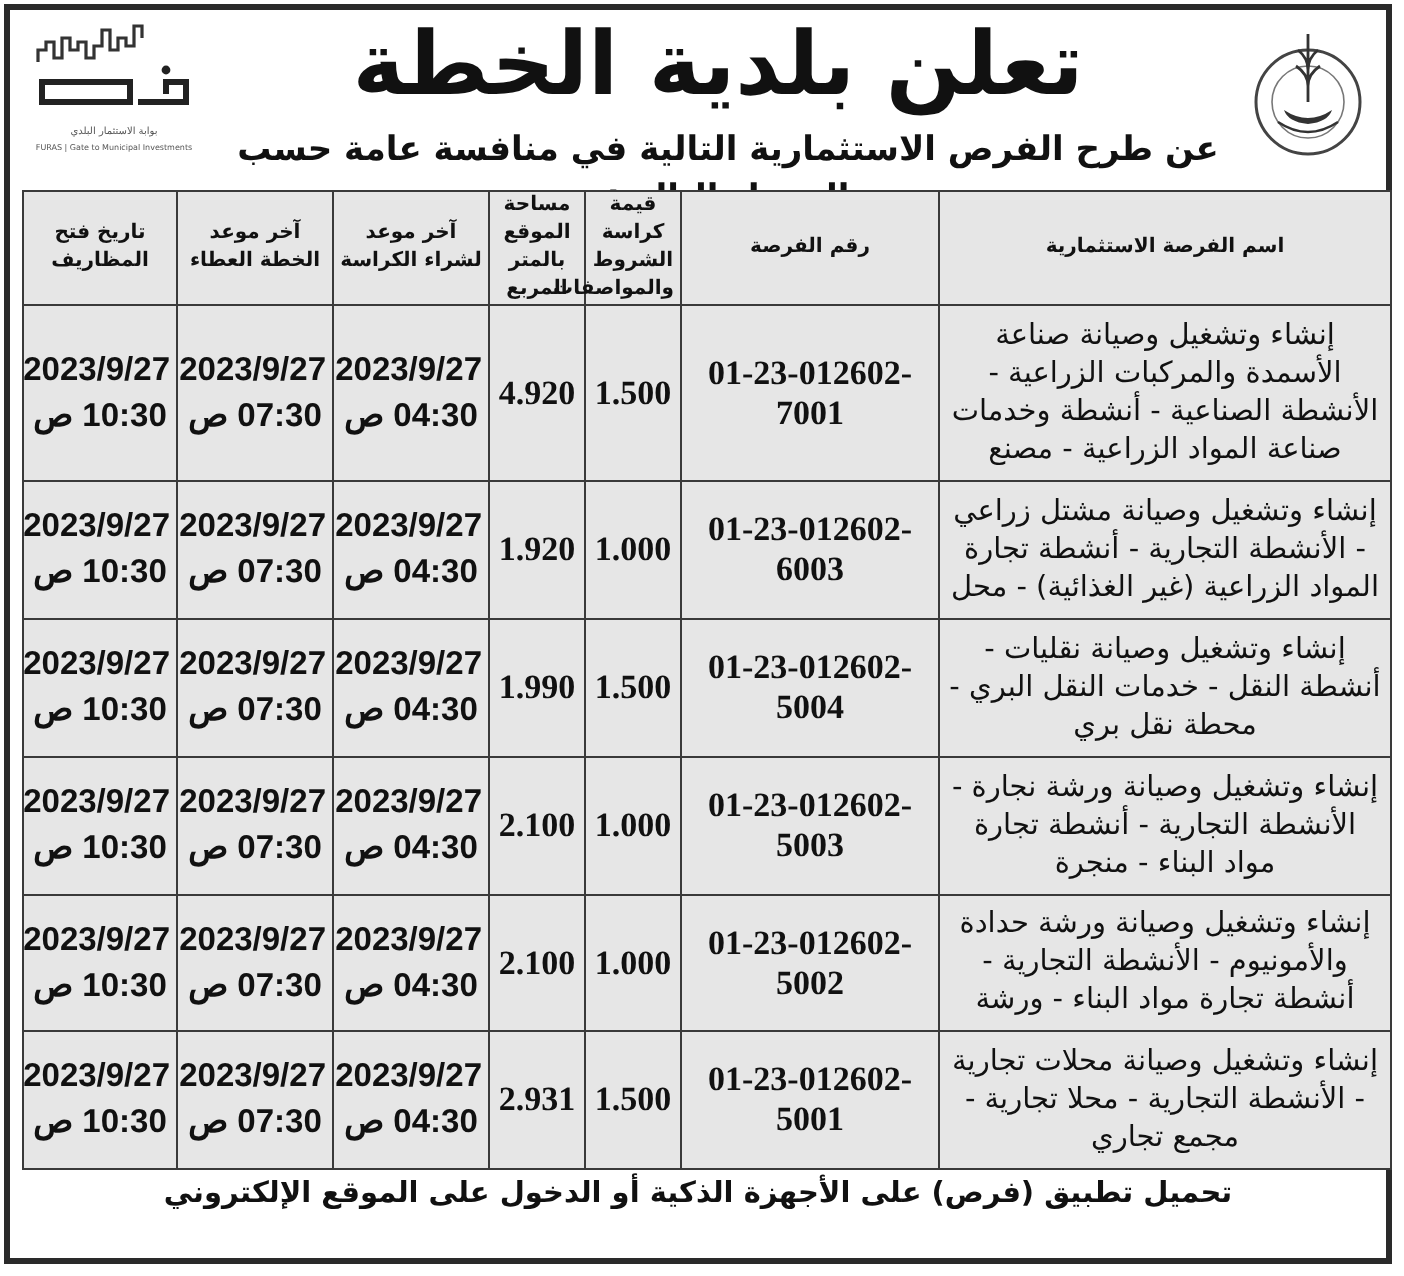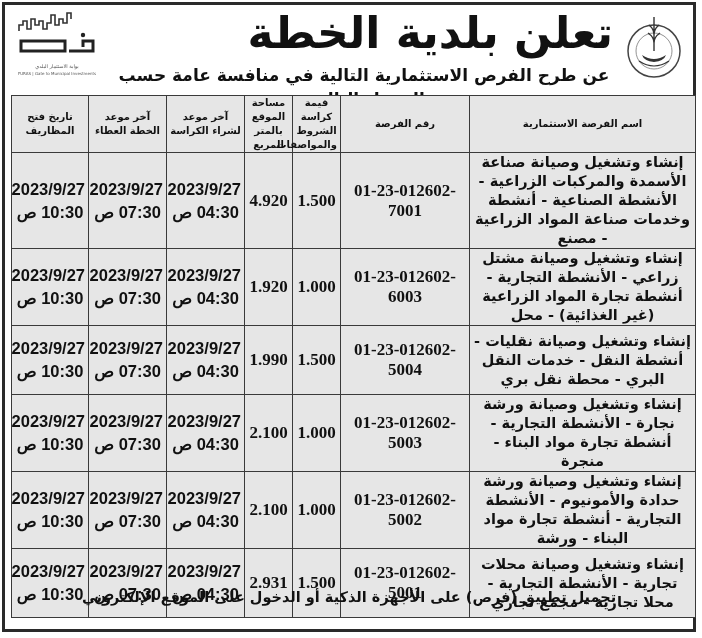--- a/index.html
+++ b/index.html
@@ -1,25 +1,25 @@
 <!DOCTYPE html>
 <html><head>
 <meta charset="utf-8">
 <style>
   html, body { margin:0; padding:0; }
   body { width:702px; height:638px; background:#ffffff; overflow:hidden; font-family:"DejaVu Sans", sans-serif; }
   .frame { position:absolute; left:2px; top:2px; width:694px; height:630px; border:3px solid #2a2a2a; background:#fff; box-sizing:border-box; }
   .logo-left { position:absolute; left:6px; top:6px; width:92px; height:62px; }
   .logo-right { position:absolute; right:10px; top:6px; width:58px; height:70px; }
-  .title { position:absolute; left:100px; right:80px; top:2px; text-align:right; font-family:"DejaVu Sans", sans-serif; font-weight:bold; font-size:44px; line-height:52px; color:#111; direction:rtl; letter-spacing:1px; }
+  .title { position:absolute; left:100px; right:80px; top:2px; text-align:center; font-family:"DejaVu Sans", sans-serif; font-weight:bold; font-size:44px; line-height:52px; color:#111; direction:rtl; letter-spacing:1px; }
   .subtitle { position:absolute; left:100px; right:70px; top:58px; text-align:center; font-weight:bold; font-size:17px; line-height:24px; color:#111; direction:rtl; }
   table.grid { position:absolute; left:6px; top:90px; width:684px; border-collapse:collapse; direction:rtl; background:#e6e6e6; table-layout:fixed; }
   table.grid td, table.grid th { border:1.5px solid #3a3a3a; padding:0 3px; text-align:center; vertical-align:middle; color:#111; }
   table.grid th { font-weight:bold; font-size:10px; line-height:14px; height:51px; }
-  td.name { text-align:right; font-weight:bold; font-size:14.5px; line-height:19px; padding:2px 5px; }
+  td.name { text-align:right; font-weight:normal; font-size:14.5px; line-height:19px; padding:2px 5px; }
   td.num { font-family:"Liberation Serif", serif; font-weight:bold; font-size:17px; }
   td.date { font-family:Liberation Sans, sans-serif; font-weight:bold; font-size:16.5px; line-height:23px; white-space:nowrap; padding:0 1px; }
   .time { direction:rtl; display:block; }
   .footer { position:absolute; left:6px; right:6px; top:578px; text-align:center; direction:rtl; font-weight:bold; color:#111; }
   .footer .l1 { font-size:14.5px; line-height:24px; }
   .footer .l2 { font-size:14.5px; line-height:28px; }
   .logo-sub { font-size:5px; color:#555; text-align:center; line-height:7px; }
 </style>
 </head>
 <body>

